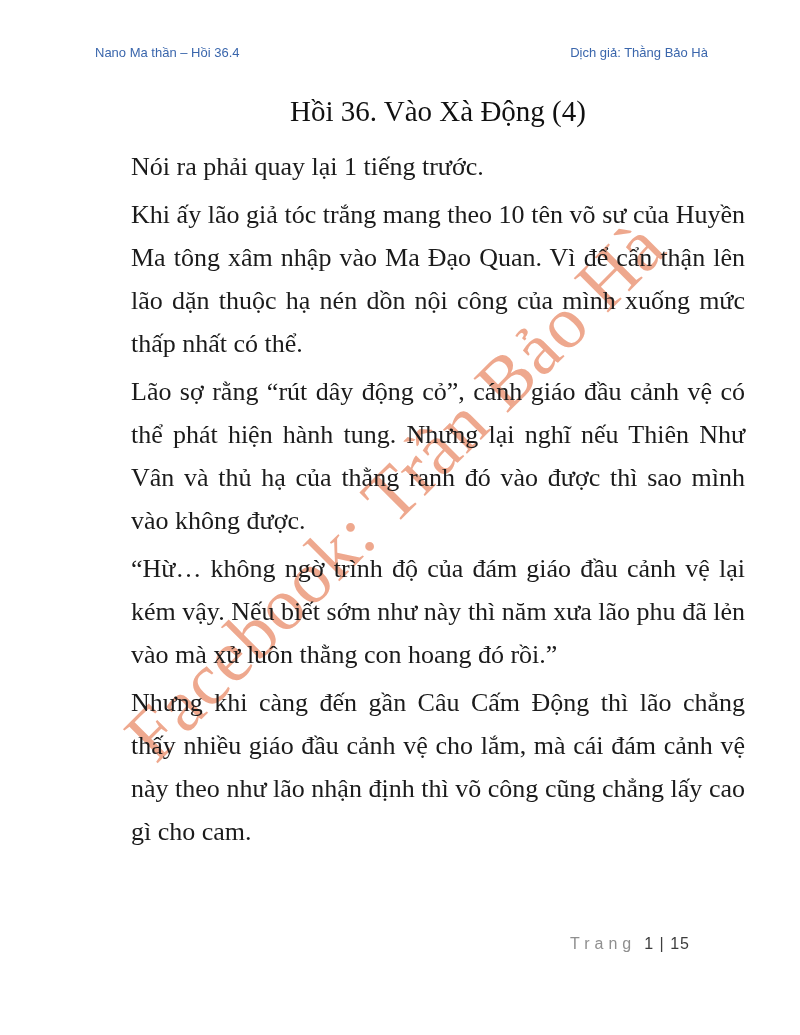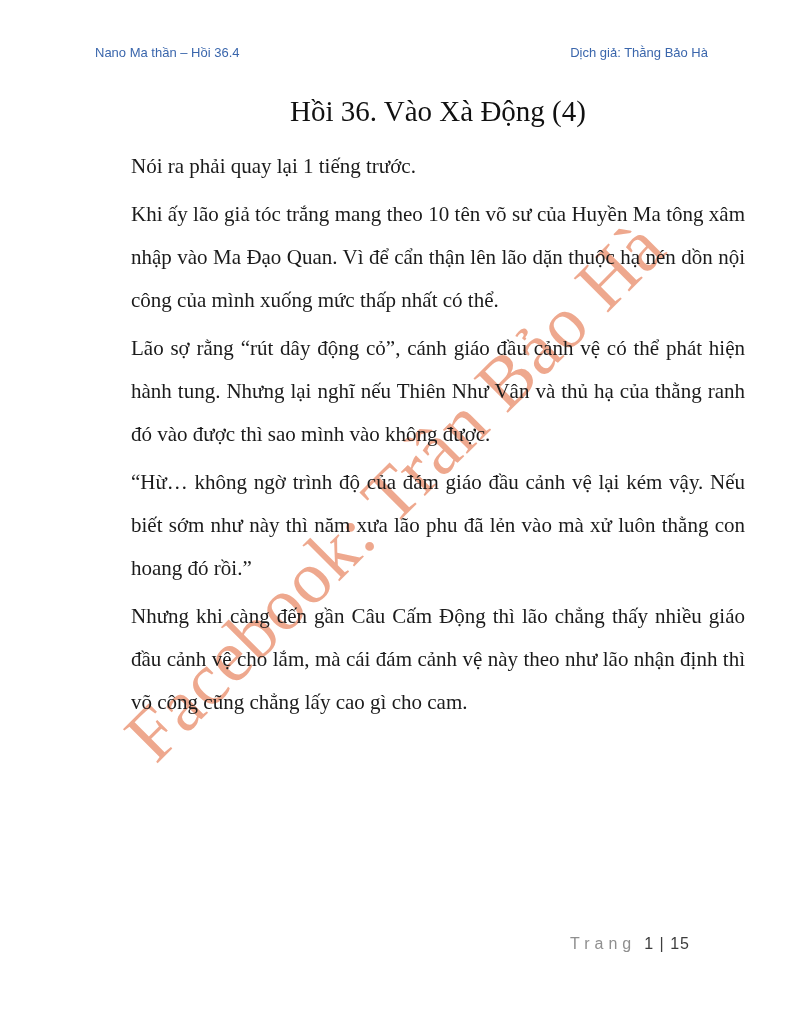--- a/index.html
+++ b/index.html
@@ -58,21 +58,21 @@
   .doc-title {
     margin-top: 92px;
     margin-bottom: 15px;
     font-size: 29px;
     font-weight: normal;
     line-height: 38px;
     text-align: center;
     color: #111111;
   }
   .content p {
-    font-size: 21px;
+    font-size: 26px;
     line-height: 43px;
     text-align: justify;
     margin-bottom: 5px;
   }
   .page-footer {
     position: absolute;
     top: 935px;
     right: 110px;
     z-index: 1;
     font-family: "Liberation Sans", "DejaVu Sans", sans-serif;

